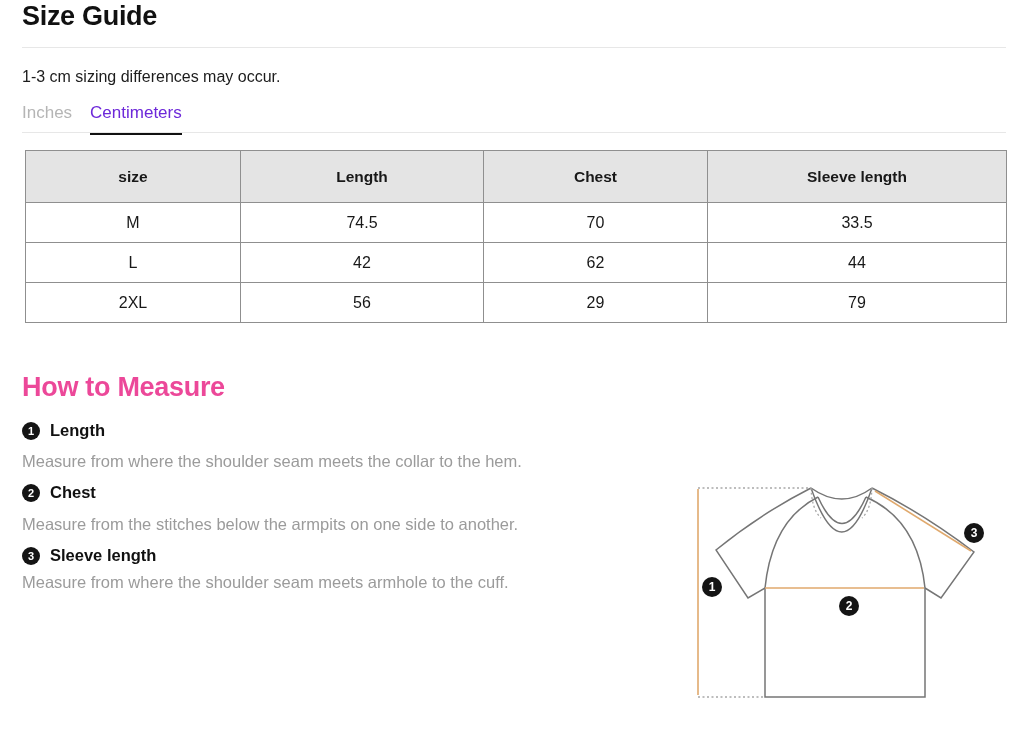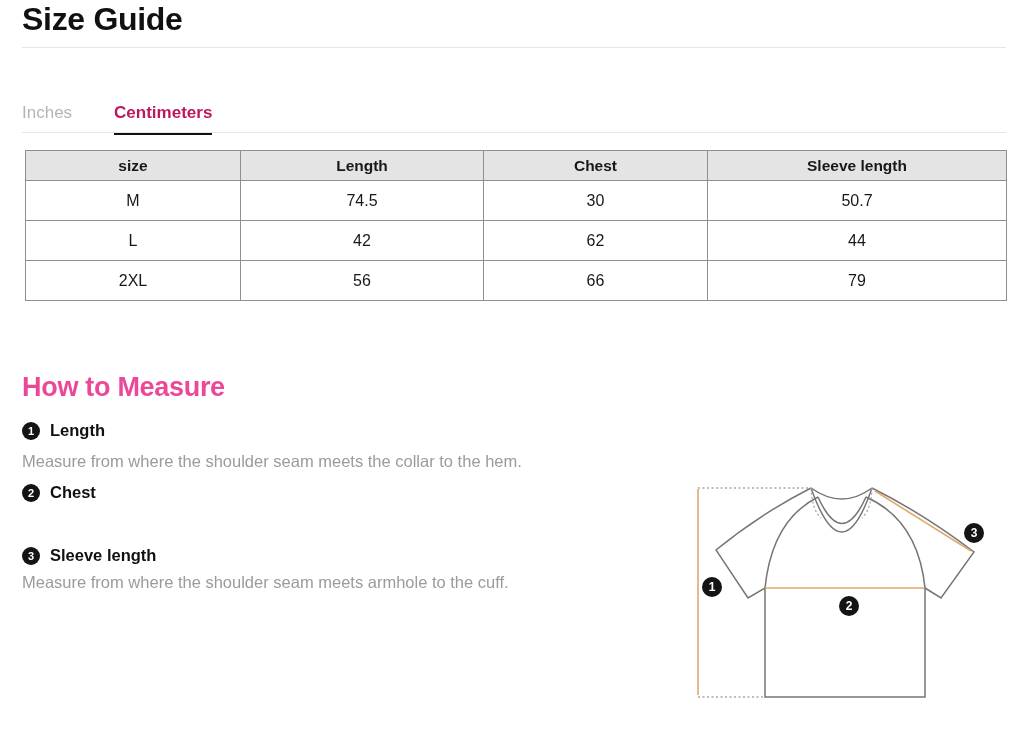--- a/index.html
+++ b/index.html
@@ -3,41 +3,41 @@
 <meta charset="utf-8">
 <style>
   * { margin:0; padding:0; box-sizing:border-box; }
   html,body { background:#fff; }
   .page {
     position:relative; width:1024px; height:750px; background:#fff;
     font-family:"Liberation Sans", sans-serif; color:#141414; overflow:hidden;
   }
   .page-title {
     position:absolute; left:22px; top:1px;
-    font-size:32px; font-weight:700; letter-spacing:-0.3px; color:#111;
+    font-size:27px; font-weight:700; letter-spacing:-0.3px; color:#111;
   }
   .rule { position:absolute; left:22px; width:984px; height:1px; background:#e7e7e7; }
   .rule-top { top:47px; }
   .rule-tabs { top:132px; }
   .note {
     position:absolute; left:22px; top:68px;
     font-size:16px; color:#1c1c1c;
   }
   .tabs { position:absolute; left:22px; top:103px; }
   .tab { display:inline-block; font-size:17px; padding-bottom:9px; cursor:pointer; }
-  .tab-inactive { color:#b5b5b5; margin-right:42px; }
-  .tab-active { color:#be185d; font-weight:700; border-bottom:3px solid #111; }
+  .tab-inactive { color:#b5b5b5; margin-right:18px; }
+  .tab-active { color:#6d28d9; font-weight:400; border-bottom:3px solid #111; }
 
   table.size-table {
     position:absolute; left:25px; top:150px;
     border-collapse:collapse; table-layout:fixed; width:981px;
     font-size:16px; color:#181818; text-align:center;
   }
   .size-table th, .size-table td { border:1px solid #8f8f8f; }
-  .size-table th { height:30px; background:#e4e4e4; font-weight:600; font-size:15.5px; }
+  .size-table th { height:52px; background:#e4e4e4; font-weight:600; font-size:15.5px; }
   .size-table td { height:40px; background:#fff; font-weight:400; }
 
   .htm-title {
     position:absolute; left:22px; top:372px;
     font-size:27px; font-weight:700; letter-spacing:-0.3px; color:#ec4899;
   }
   .measure-label { position:absolute; left:22px; display:flex; align-items:center; gap:10px; }
   .measure-label .txt { font-size:16.5px; font-weight:600; color:#111; }
   .num-badge {
     width:18px; height:18px; border-radius:50%; background:#141414; color:#fff;
@@ -64,20 +64,21 @@
   .dm-3 { left:274px; top:43px; }
 </style>
 </head>
 <body>
 
 <div class="page">
 
   <h1 class="page-title">Size Guide</h1>
   <div class="rule rule-top"></div>
 
+  <div class="note">1-3 cm sizing differences may occur.</div>
 
   <div class="tabs">
     <span class="tab tab-inactive">Inches</span><span class="tab tab-active">Centimeters</span>
   </div>
   <div class="rule rule-tabs"></div>
 
   <table class="size-table">
     <colgroup>
       <col style="width:215px">
         <col style="width:243px">
@@ -89,50 +90,51 @@
         <th>size</th>
         <th>Length</th>
         <th>Chest</th>
         <th>Sleeve length</th>
       </tr>
     </thead>
     <tbody>
       <tr>
         <td>M</td>
         <td>74.5</td>
-        <td>30</td>
-        <td>50.7</td>
+        <td>70</td>
+        <td>33.5</td>
       </tr>
       <tr>
         <td>L</td>
         <td>42</td>
         <td>62</td>
         <td>44</td>
       </tr>
       <tr>
         <td>2XL</td>
         <td>56</td>
-        <td>66</td>
+        <td>29</td>
         <td>79</td>
       </tr>
     </tbody>
   </table>
 
   <h2 class="htm-title">How to Measure</h2>
 
   <div class="measure-label pos-label-1">
     <span class="num-badge">1</span>
     <span class="txt">Length</span>
   </div>
   <div class="measure-desc pos-desc-1">Measure from where the shoulder seam meets the collar to the hem.</div>
 
   <div class="measure-label pos-label-2">
     <span class="num-badge">2</span>
     <span class="txt">Chest</span>
   </div>
+  <div class="measure-desc pos-desc-2">Measure from the stitches below the armpits on one side to another.</div>
 
   <div class="measure-label pos-label-3">
     <span class="num-badge">3</span>
     <span class="txt">Sleeve length</span>
   </div>
   <div class="measure-desc pos-desc-3">Measure from where the shoulder seam meets armhole to the cuff.</div>
 
   <div class="diagram">
     <svg width="320" height="230" viewBox="0 0 320 230">
       <g class="outline">

